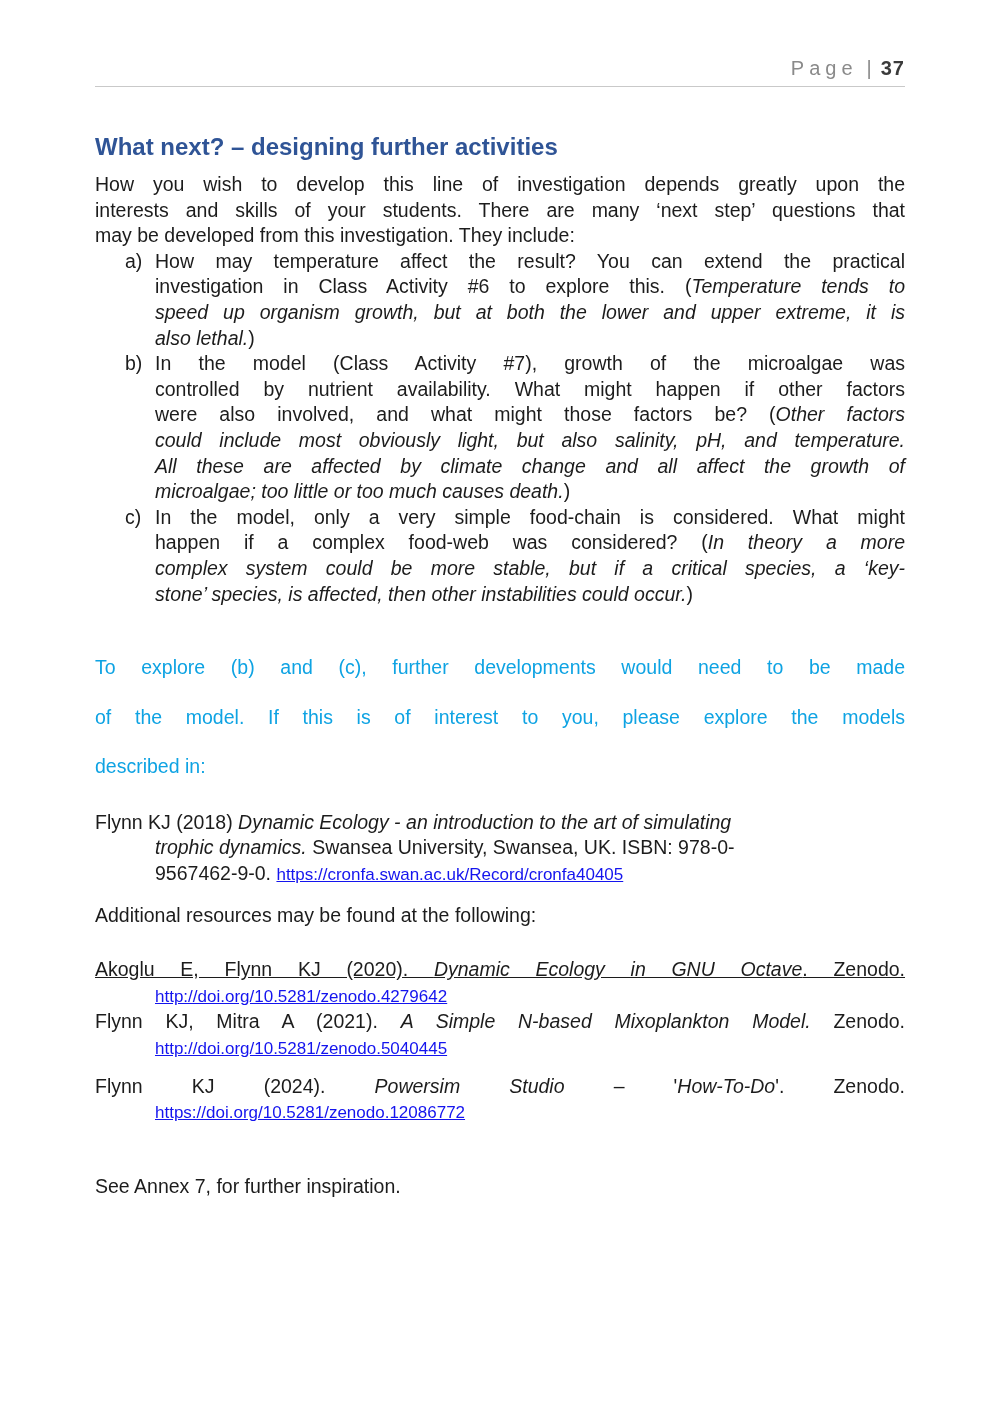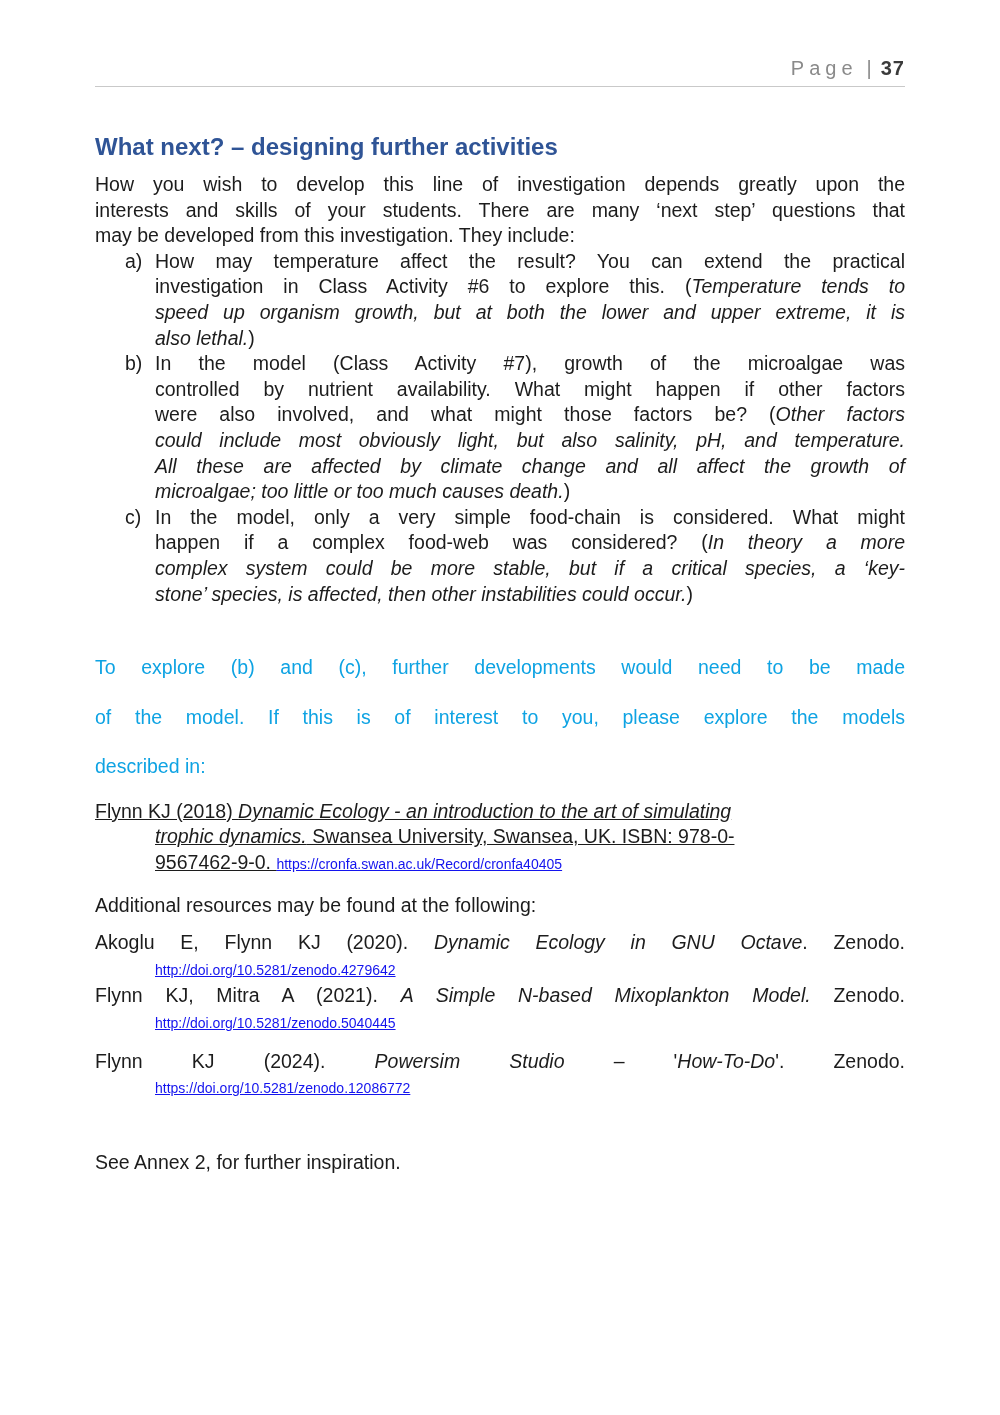--- a/index.html
+++ b/index.html
@@ -32,29 +32,29 @@
   .line{font-size:19.5px;line-height:25.6px;white-space:nowrap;}
   .jline{white-space:normal;text-align:justify;text-align-last:justify;text-justify:inter-word;}
   .block.list{padding-left:60px;margin-top:0;}
   .marker{position:absolute;left:30px;top:0;font-size:19.5px;line-height:25.6px;}
   .block.ref .line.cont{padding-left:60px;}
   .block.accent .line{font-weight:bold;color:var(--accent,#0ea3e3);margin-top:24px;}
 
   .seg-r{font-style:normal;font-weight:normal;}
   .seg-b{font-weight:normal;}
   .seg-i{font-style:italic;}
-  a.seg-l{color:var(--link,#1414ee);text-decoration:underline;font-size:14px;cursor:pointer;}
+  a.seg-l{color:var(--link,#1414ee);text-decoration:underline;font-size:17px;cursor:pointer;}
 
   
   [data-name="intro-paragraph"]{margin-top:10px;}
   [data-name="list-item-a"]{margin-top:12px;}
   [data-name="explore-note"]{margin-top:48px;}
-  [data-name="reference-flynn-2018"]{margin-top:19px;text-decoration:underline;}
+  [data-name="reference-flynn-2018"]{margin-top:30px;}
   [data-name="additional-resources-line"]{margin-top:15px;}
-  [data-name="reference-akoglu-2020"]{margin-top:12px;}
+  [data-name="reference-akoglu-2020"]{margin-top:29px;text-decoration:underline;}
   [data-name="reference-flynn-2021"]{margin-top:0;}
   [data-name="reference-flynn-2024"]{margin-top:12px;}
   [data-name="see-annex-note"]{margin-top:48px;}
 </style>
 </head>
 <body>
 
 <div class="page" data-name="document-page">
 
   <div class="header-row" data-name="page-header">
@@ -114,17 +114,17 @@
       </div>
       <div class="block ref" data-name="reference-flynn-2021">
         <div class="line jline" data-name="text-line"><span data-name="text-segment" class="seg-r">Flynn KJ, Mitra A (2021). </span><span data-name="text-segment" class="seg-i">A Simple N-based Mixoplankton Model.</span><span data-name="text-segment" class="seg-r"> Zenodo.</span></div>
         <div class="line cont" data-name="text-line"><a data-name="hyperlink" class="seg-l">http://doi.org/10.5281/zenodo.5040445</a></div>
       </div>
       <div class="block ref" data-name="reference-flynn-2024">
         <div class="line jline" data-name="text-line"><span data-name="text-segment" class="seg-r">Flynn KJ (2024). </span><span data-name="text-segment" class="seg-i">Powersim Studio</span><span data-name="text-segment" class="seg-r"> – '</span><span data-name="text-segment" class="seg-i">How-To-Do</span><span data-name="text-segment" class="seg-r">'. Zenodo.</span></div>
         <div class="line cont" data-name="text-line"><a data-name="hyperlink" class="seg-l">https://doi.org/10.5281/zenodo.12086772</a></div>
       </div>
       <div class="block para" data-name="see-annex-note">
-        <div class="line" data-name="text-line"><span data-name="text-segment" class="seg-r">See </span><span data-name="text-segment" class="seg-b">Annex 2</span><span data-name="text-segment" class="seg-r">, for further inspiration.</span></div>
+        <div class="line" data-name="text-line"><span data-name="text-segment" class="seg-r">See </span><span data-name="text-segment" class="seg-b">Annex 7</span><span data-name="text-segment" class="seg-r">, for further inspiration.</span></div>
       </div>
     </div>
 
 </div>
 
 </body></html>

